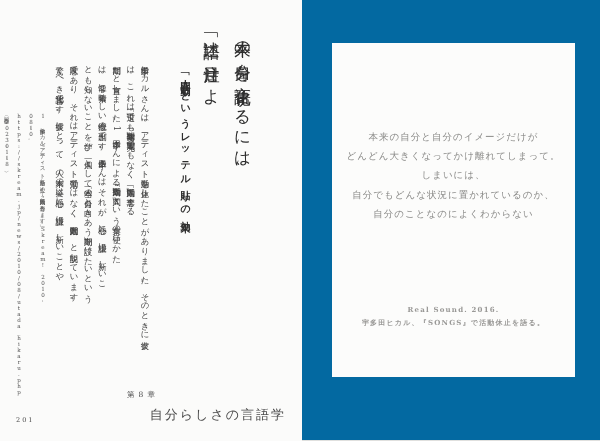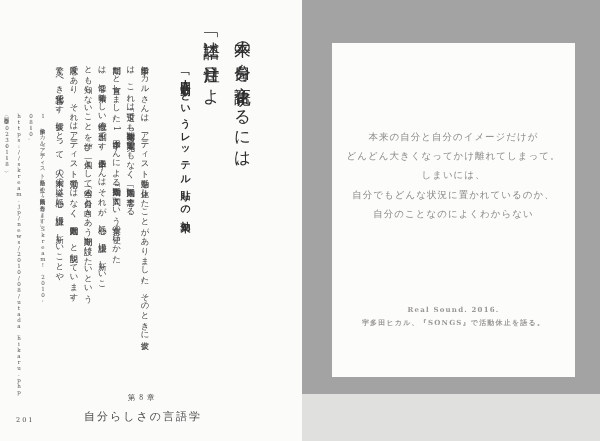--- a/index.html
+++ b/index.html
@@ -36,30 +36,30 @@
   .footnote{
     top:113px;right:253px;height:274px;
     font-size:5.6px;line-height:12px;letter-spacing:0;
     text-orientation:upright;
     color:#555;
   }
   .page-footer{
     position:absolute;left:0;bottom:17px;width:286px;
     text-align:center;color:#4a4a4a;
   }
-  .chapter{font-size:7.5px;letter-spacing:4px;margin-bottom:6px;font-family:Liberation Serif, serif;}
-  .chapter-title{font-size:11px;letter-spacing:2px;}
+  .chapter{font-size:7.5px;letter-spacing:4px;margin-bottom:6px;}
+  .chapter-title{font-size:13px;letter-spacing:2px;text-align:right;}
   .page-number{
     position:absolute;left:16px;bottom:17px;
     font-size:6.5px;letter-spacing:2px;color:#4a4a4a;
   }
   
   .page-right{
-    position:absolute;left:302px;top:0;width:298px;height:394px;
-    background:#a3a3a3;
+    position:absolute;left:302px;top:0;width:298px;height:440px;
+    background:#0369a1;
   }
   .quote-box{
     position:absolute;left:30px;top:43px;width:243px;height:334px;
     background:#fcfcfb;
   }
   .quote{
     margin-top:84px;text-align:center;
     font-size:9.5px;line-height:19.2px;letter-spacing:1px;
     color:#8a8a88;white-space:pre-line;
   }

